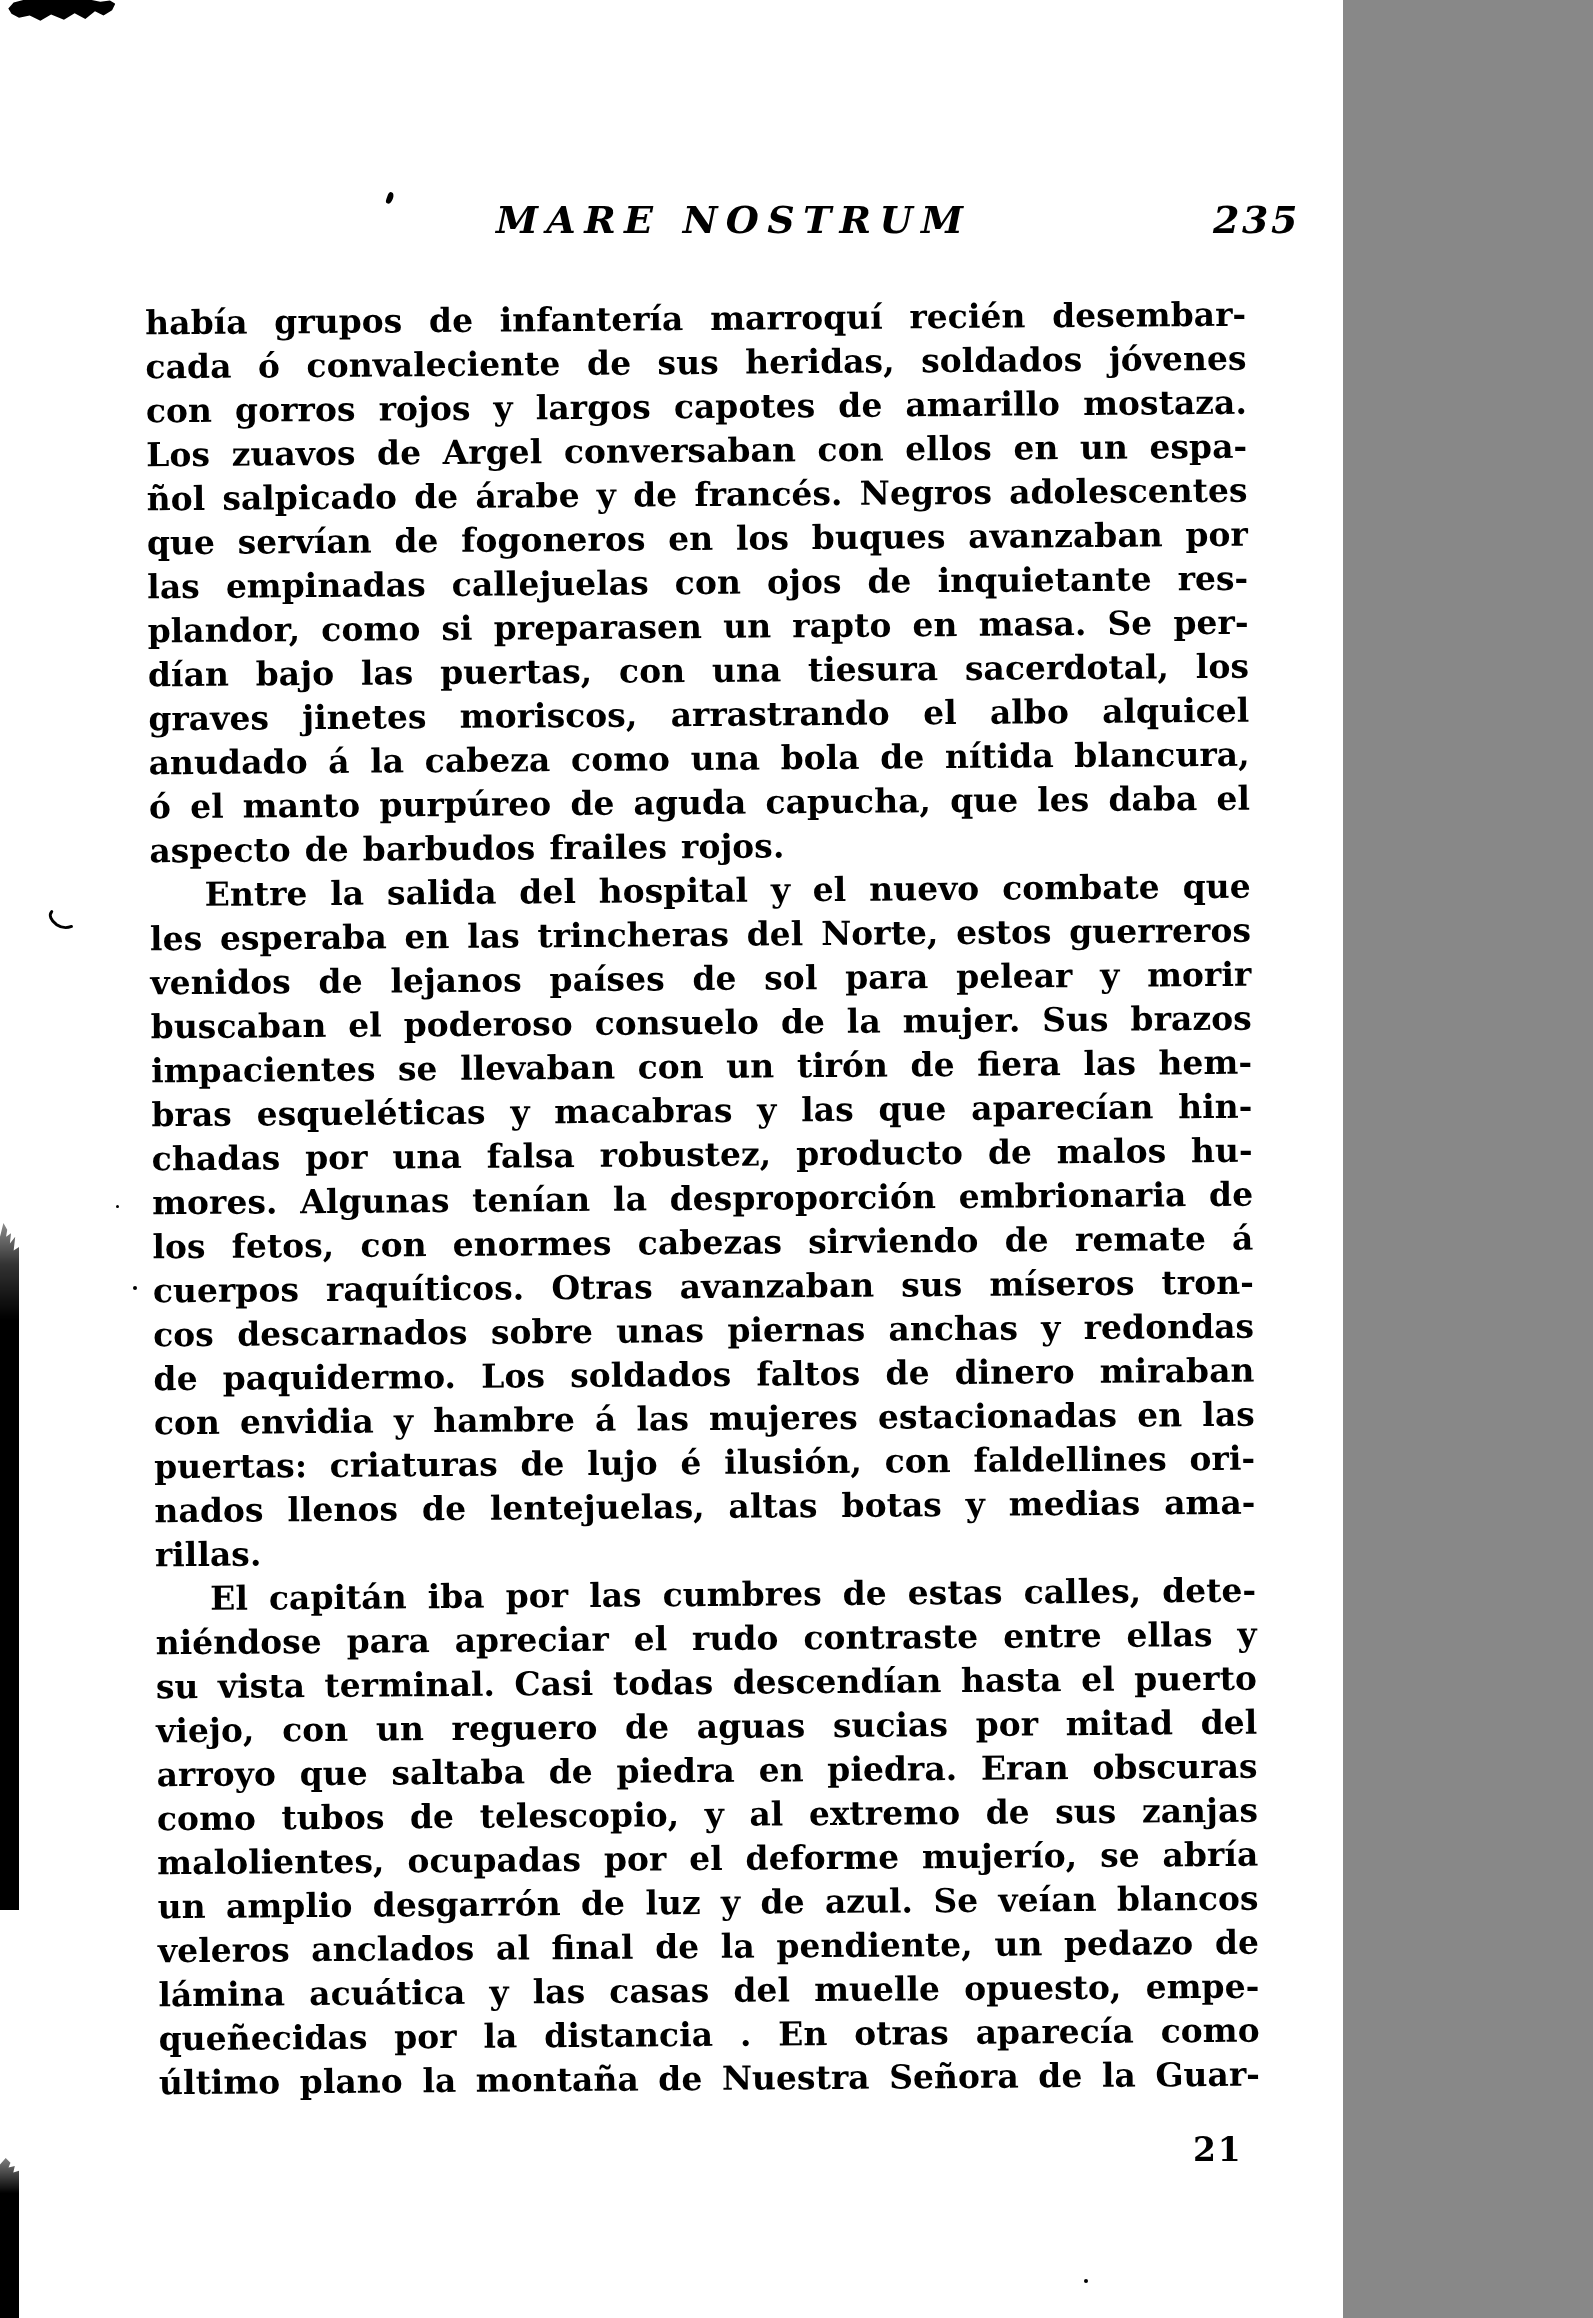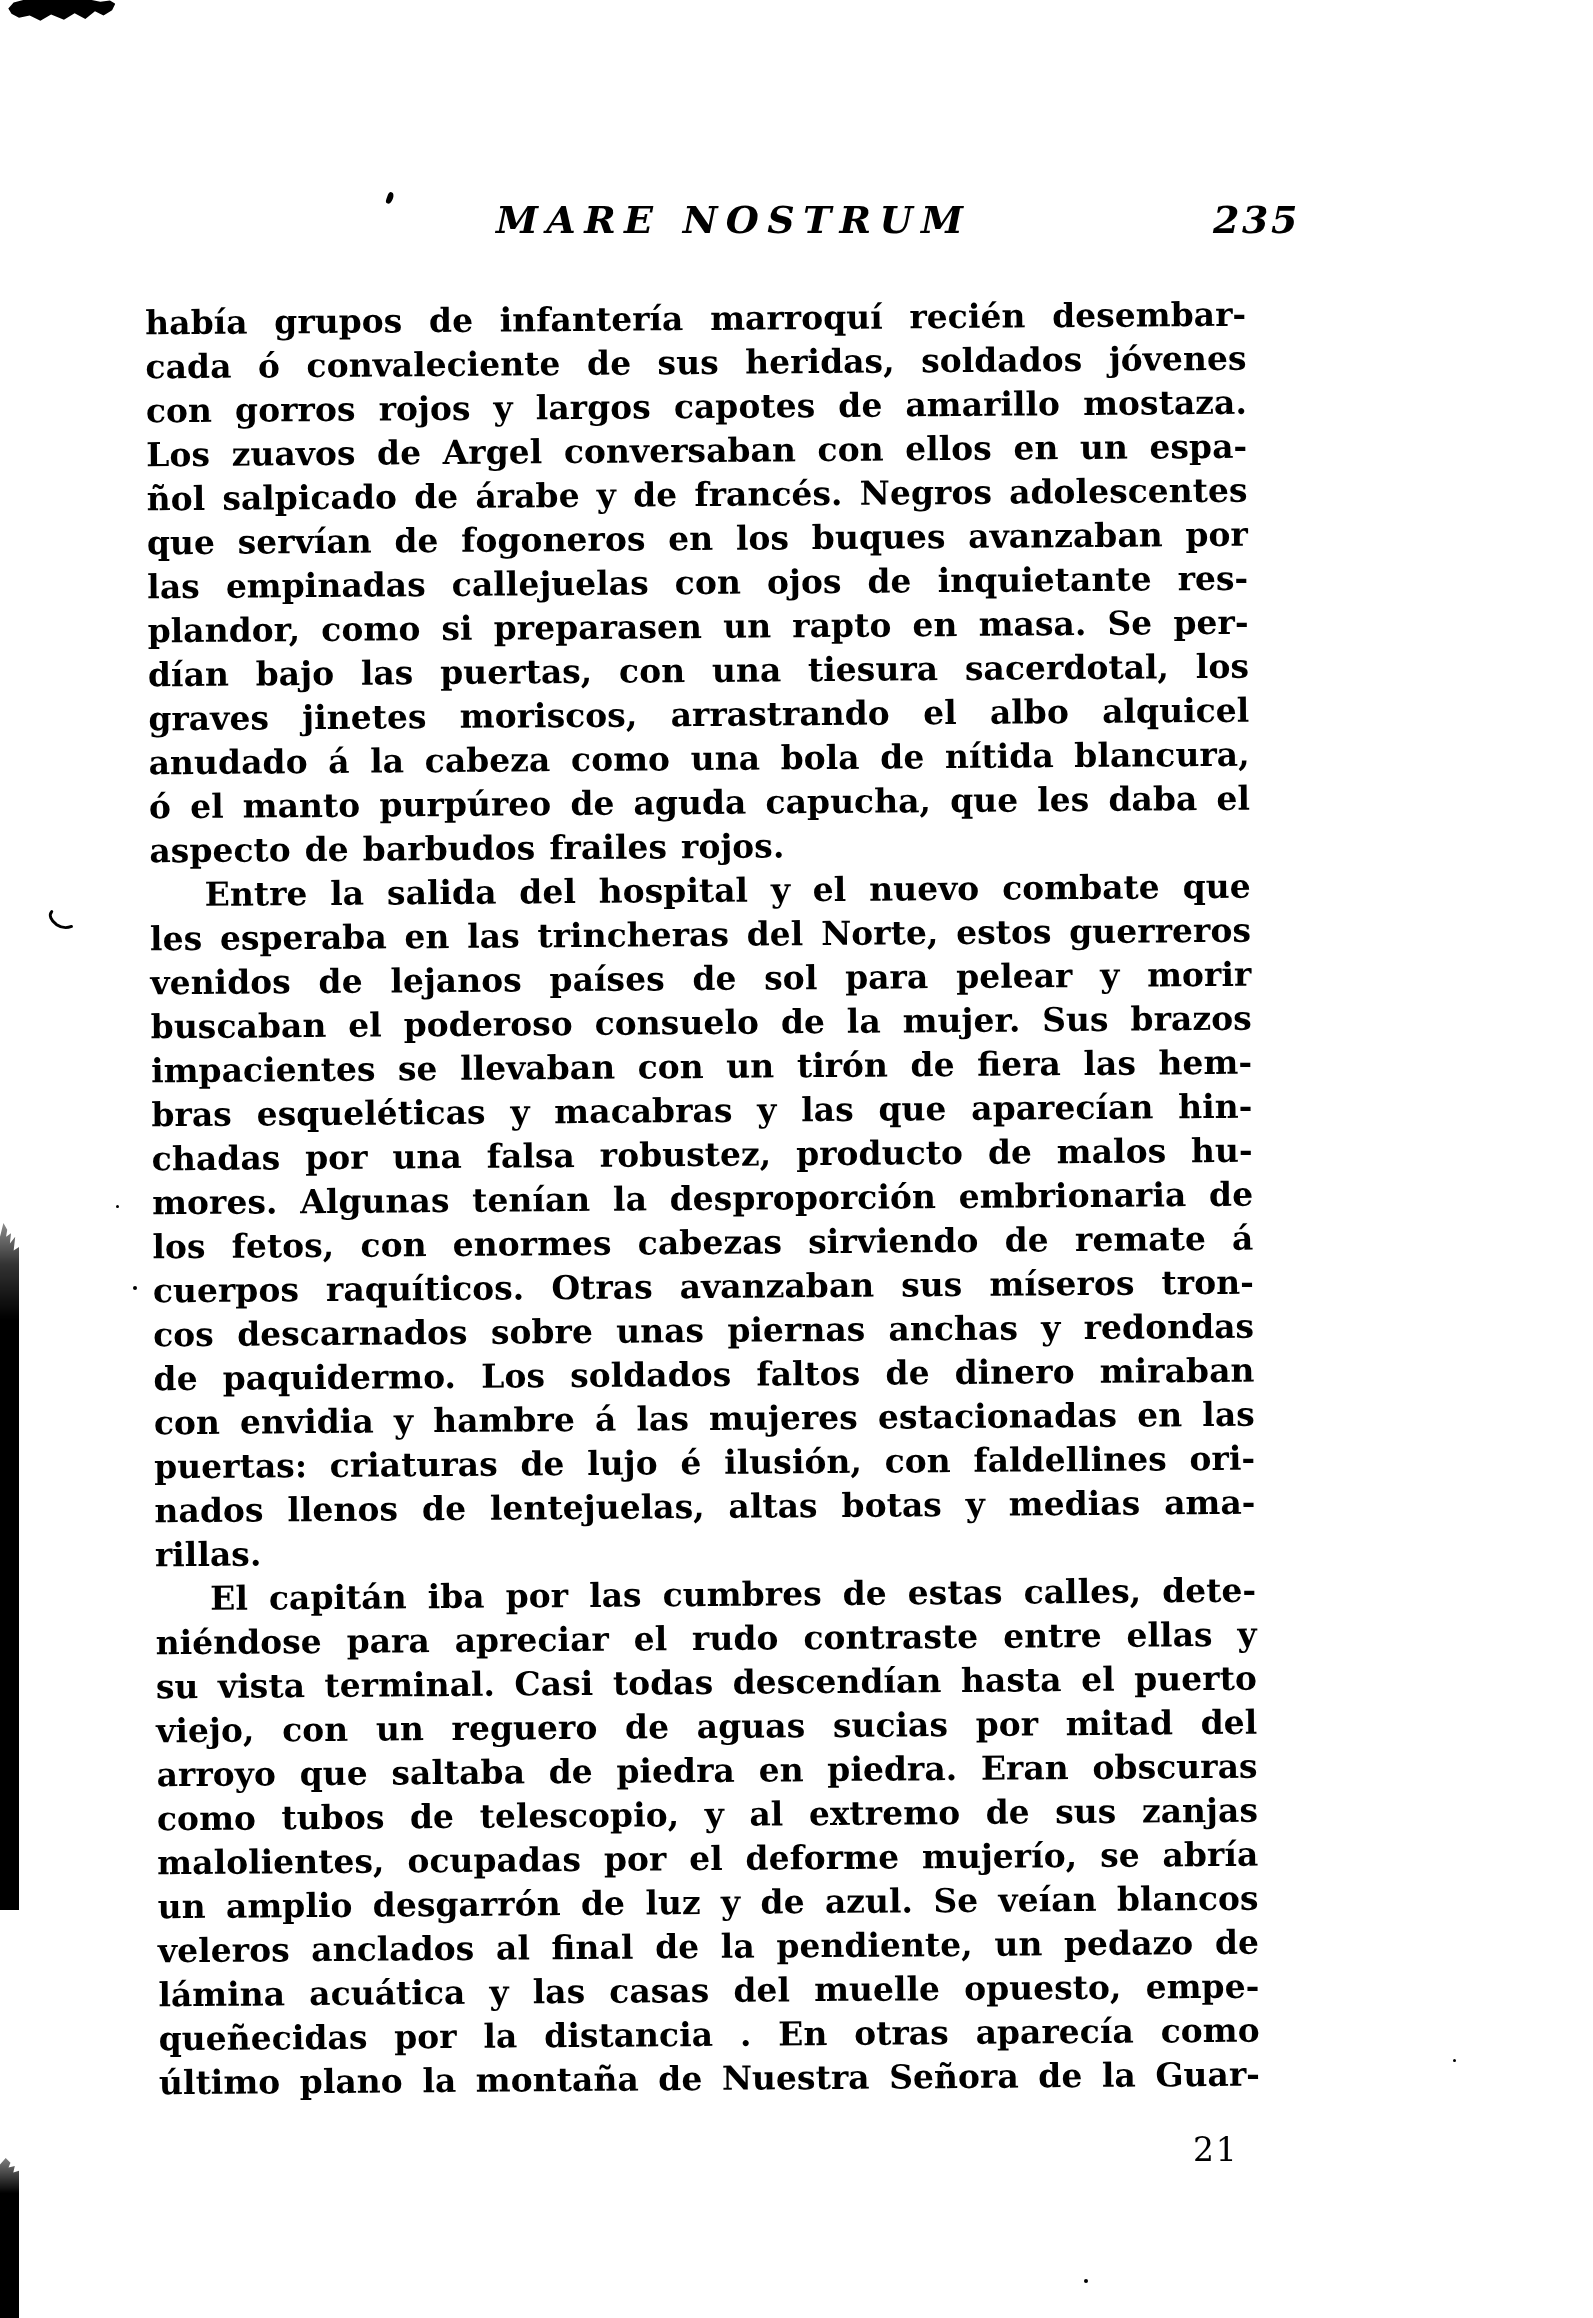--- a/index.html
+++ b/index.html
@@ -1,18 +1,18 @@
 <!DOCTYPE html>
 <html style="font-size:13.2px"><head>
 <meta charset="utf-8">
 <style>
   html,body{margin:0;padding:0;background:#888;}
   .page{
     position:relative;
-    width:1593px;height:2319px;
+    width:1343px;height:2319px;
     background:#ffffff;
     overflow:hidden;
     font-family:"DejaVu Serif", serif;
     color:#000;
   }
   
   .running-head{
     position:absolute;left:0;top:198px;width:1593px;height:50px;
   }
   .running-title{
@@ -36,21 +36,21 @@
     font-weight:700;font-size:33px;line-height:44px;
     word-spacing:2.5px;
     text-align:justify;text-align-last:justify;
     white-space:normal;
   }
   .line.par-end{text-align-last:left;}
   .line.indent{text-indent:55px;}
   
   .signature-mark{
     position:absolute;left:1193px;top:2132px;
-    font-weight:400;font-size:33px;line-height:36px;letter-spacing:1.7px;
+    font-weight:700;font-size:33px;line-height:36px;letter-spacing:1.7px;
   }
   
   .ink-blob{
     position:absolute;left:8.3px;top:0;width:107px;height:21.5px;background:#000;
     clip-path:polygon(0% 40%,5% 12%,14% 0%,78% 0%,86% 8%,95% 2%,100% 18%,97% 48%,89% 72%,81% 52%,72% 88%,62% 62%,52% 92%,40% 68%,30% 96%,20% 72%,10% 82%,3% 64%);
   }
   .edge-bar{position:absolute;left:0;width:19px;background:#000;}
   .edge-bar.bar-a{
     top:1223px;height:687px;
     clip-path:polygon(18% 0%,38% 1%,32% 2%,58% 1.5%,52% 3%,80% 2%,72% 4%,100% 3.5%,100% 100%,0% 100%,0% 2%);

